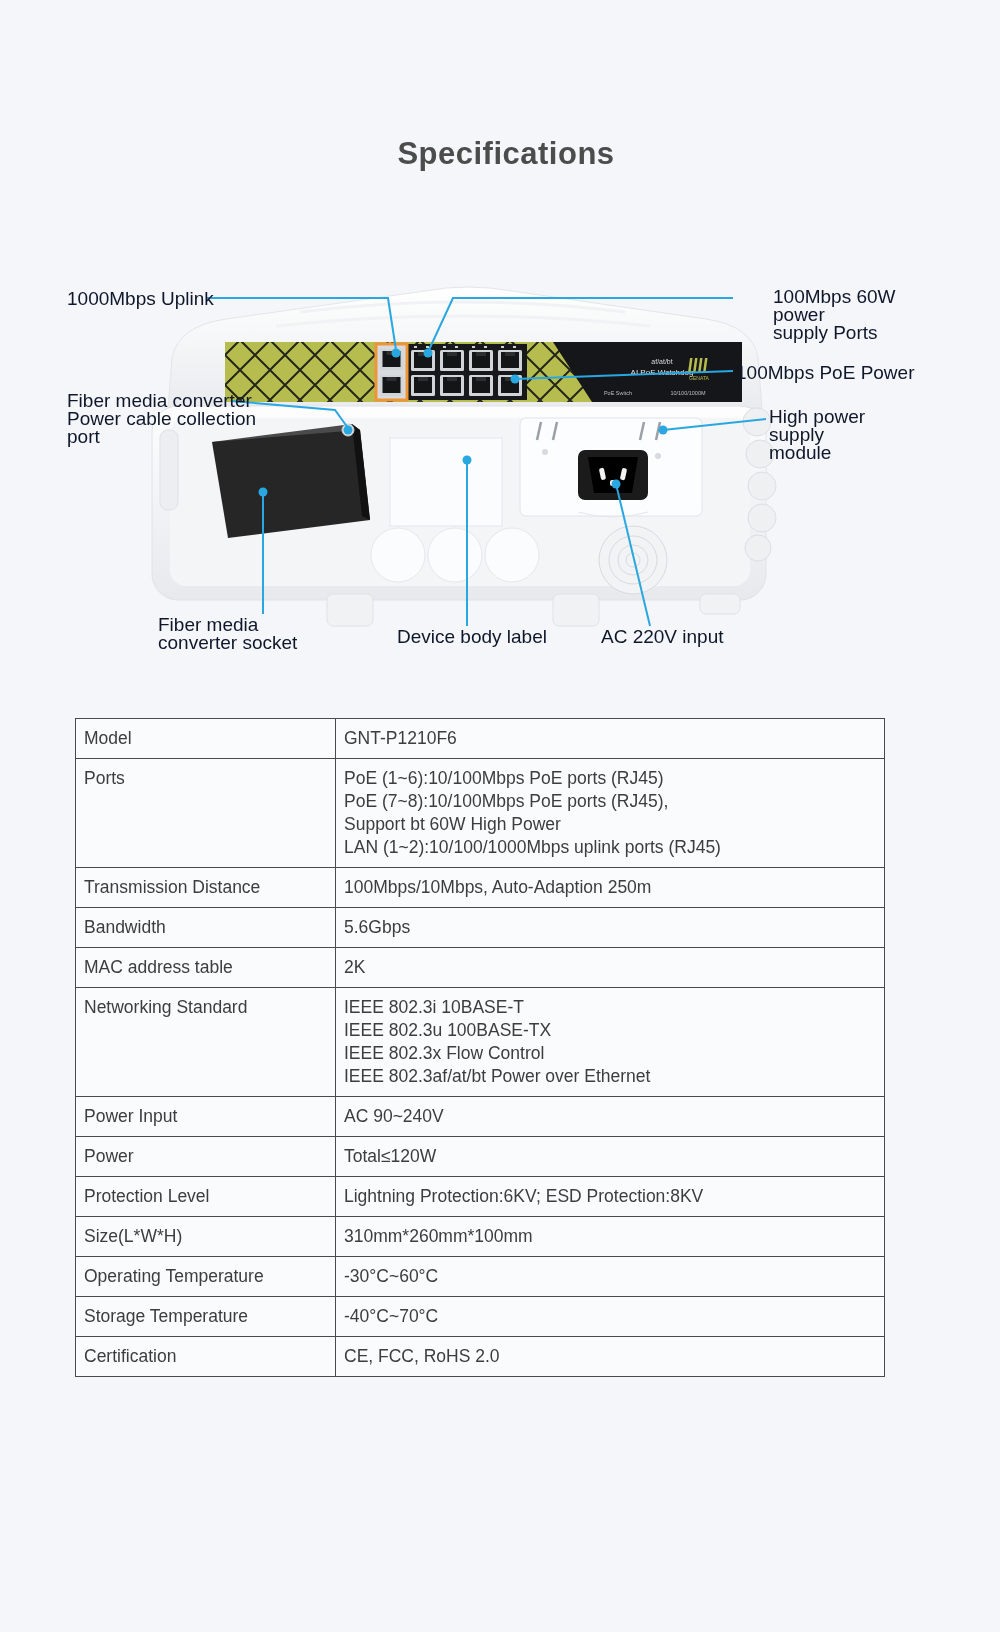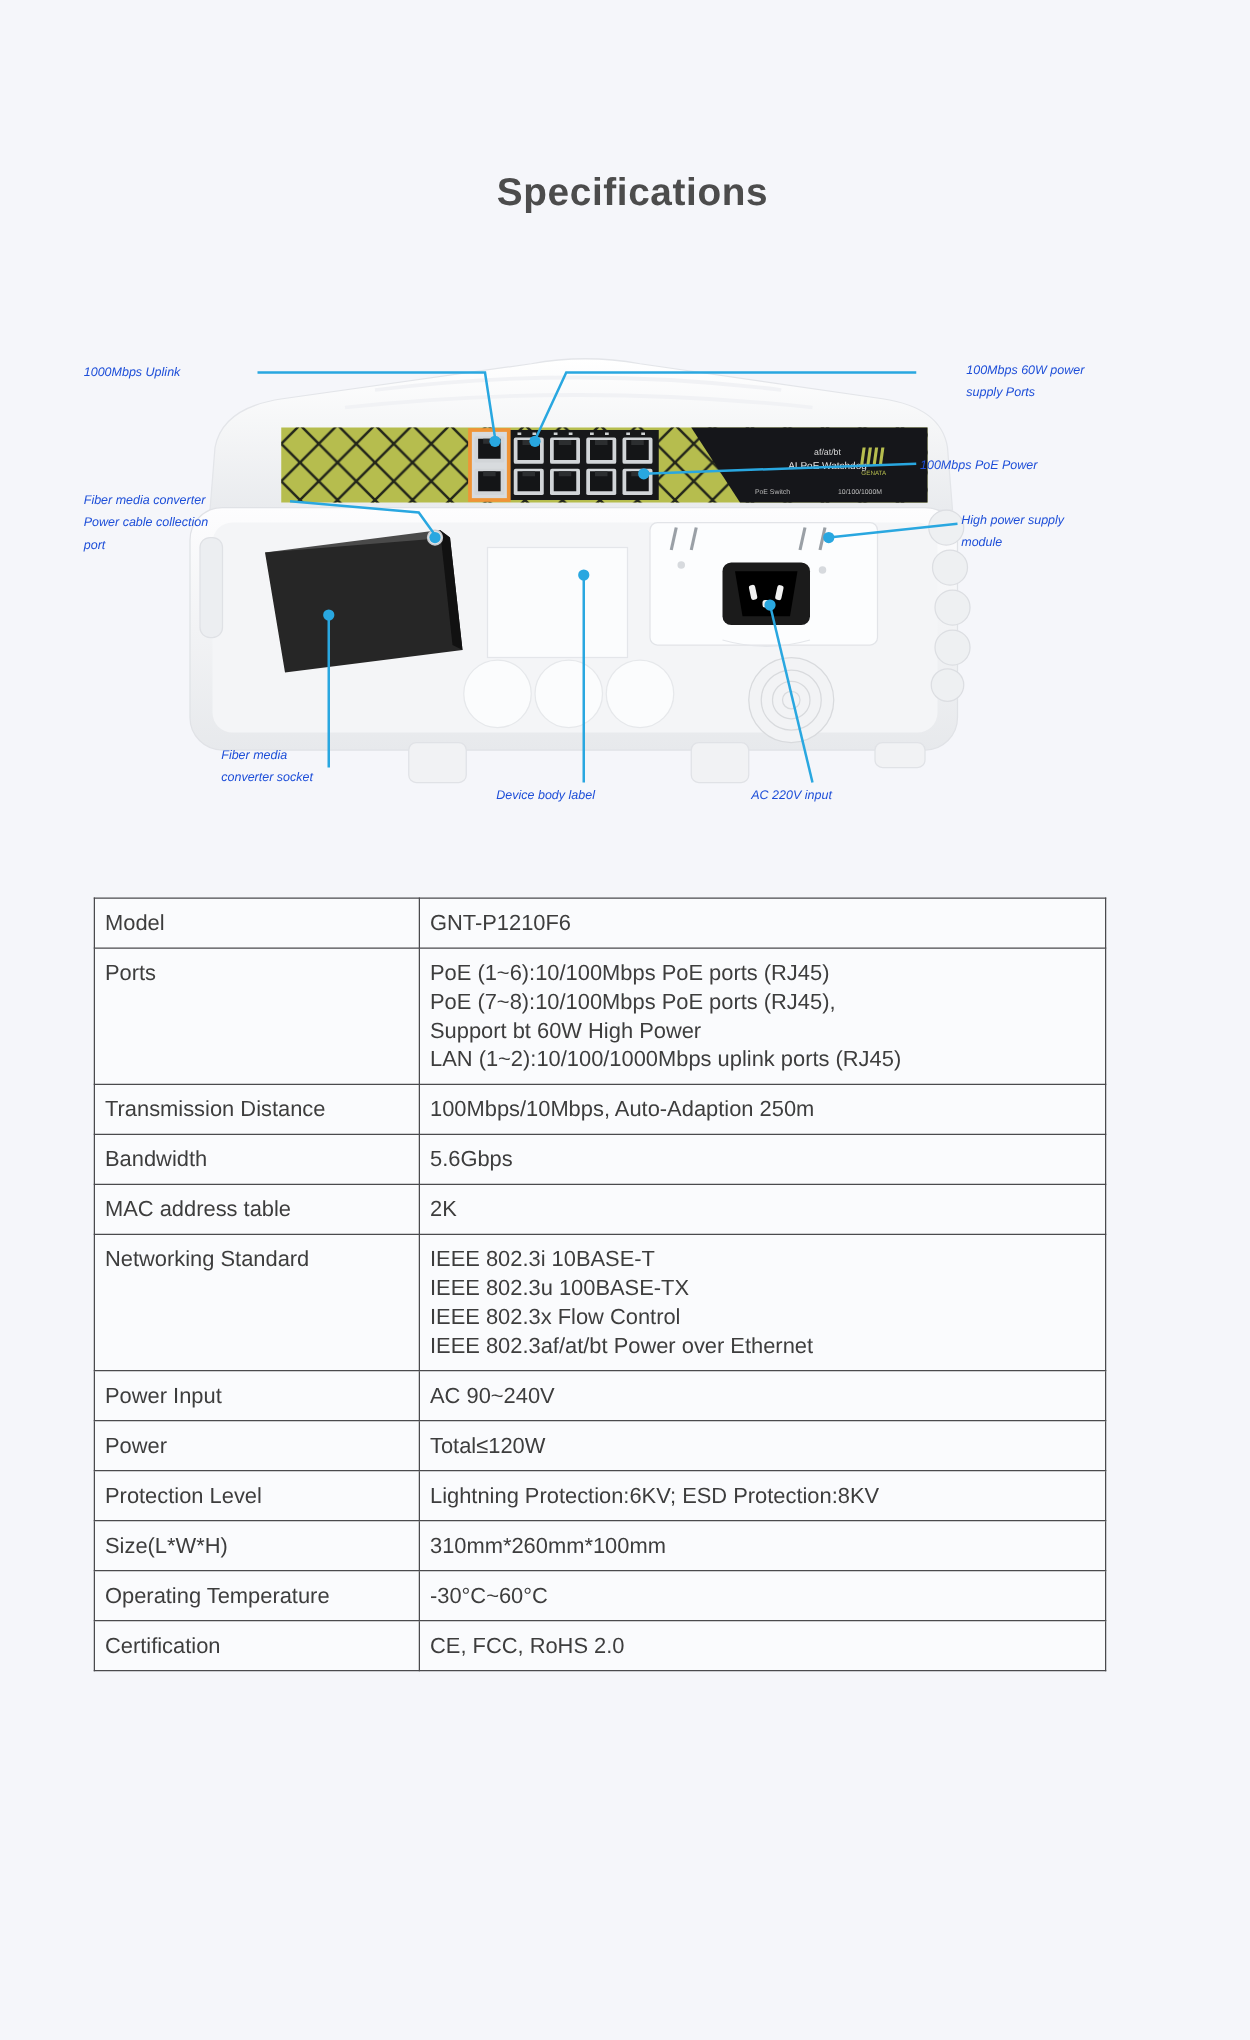--- a/index.html
+++ b/index.html
@@ -28,32 +28,31 @@
   }
   
   .figure {
     position: absolute;
     top: 280px; left: 0;
     width: 1000px; height: 420px;
   }
   .figure svg { position: absolute; top: 0; left: 0; }
   .callout {
     position: absolute;
-    font-size: 10px;
+    font-size: 19px;
     line-height: 18px;
-    color: #1d4ed8;
+    color: #0f172a;
     white-space: pre-line;
-    font-style: italic;
   }
   .c-uplink        { left: 67px;  top: 10px; }
   .c-psu60w        { left: 737px; top: 8px;  width: 170px; margin-left: 36px; }
   .c-poeports      { left: 736px; top: 84px; }
   .c-fiberconv     { left: 67px;  top: 112px; }
   .c-highpower     { left: 769px; top: 128px; width: 150px; }
-  .c-fibersocket   { left: 158px; top: 316px; margin-left: 19px; }
+  .c-fibersocket   { left: 158px; top: 336px; }
   .c-bodylabel     { left: 397px; top: 348px; }
   .c-acinput       { left: 601px; top: 348px; }
   
   .spec-table {
     position: absolute;
     top: 718px; left: 75px;
     width: 810px;
     border-collapse: collapse;
     background: #fafbfd;
     font-size: 17.5px;
@@ -301,20 +300,24 @@
   <tr>
     <td class="lbl">Size(L*W*H)</td>
     <td class="val">310mm*260mm*100mm</td>
   </tr>
 
   <tr>
     <td class="lbl">Operating Temperature</td>
     <td class="val">-30°C~60°C</td>
   </tr>
 
+  <tr>
+    <td class="lbl">Storage Temperature</td>
+    <td class="val">-40°C~70°C</td>
+  </tr>
 
   <tr>
     <td class="lbl">Certification</td>
     <td class="val">CE, FCC, RoHS 2.0</td>
   </tr>
 </tbody>
   </table>
 
 </div>
 

